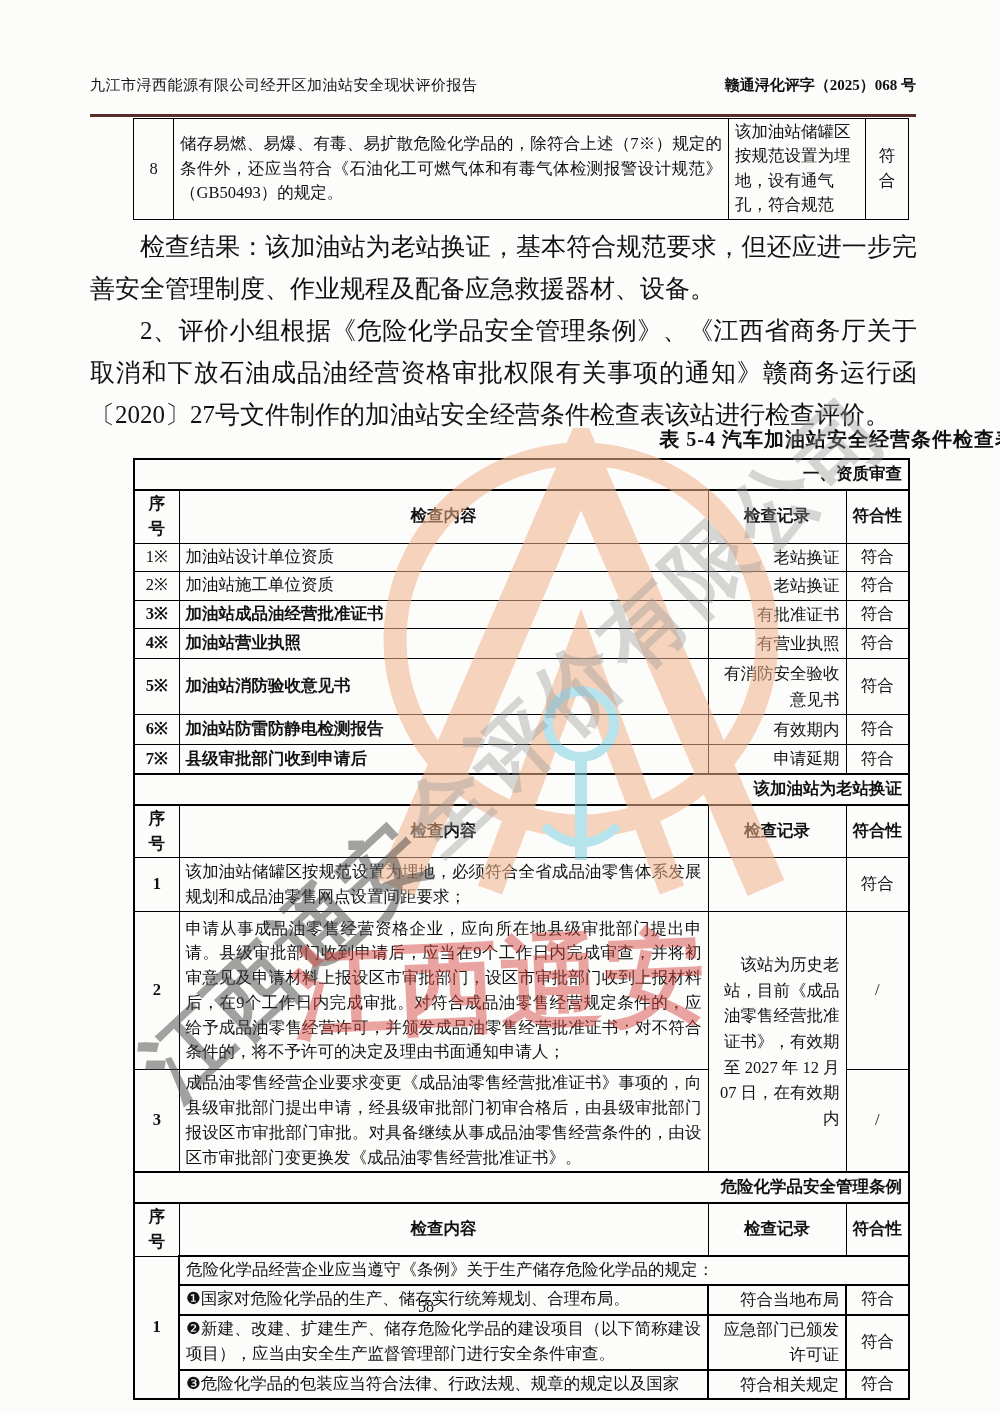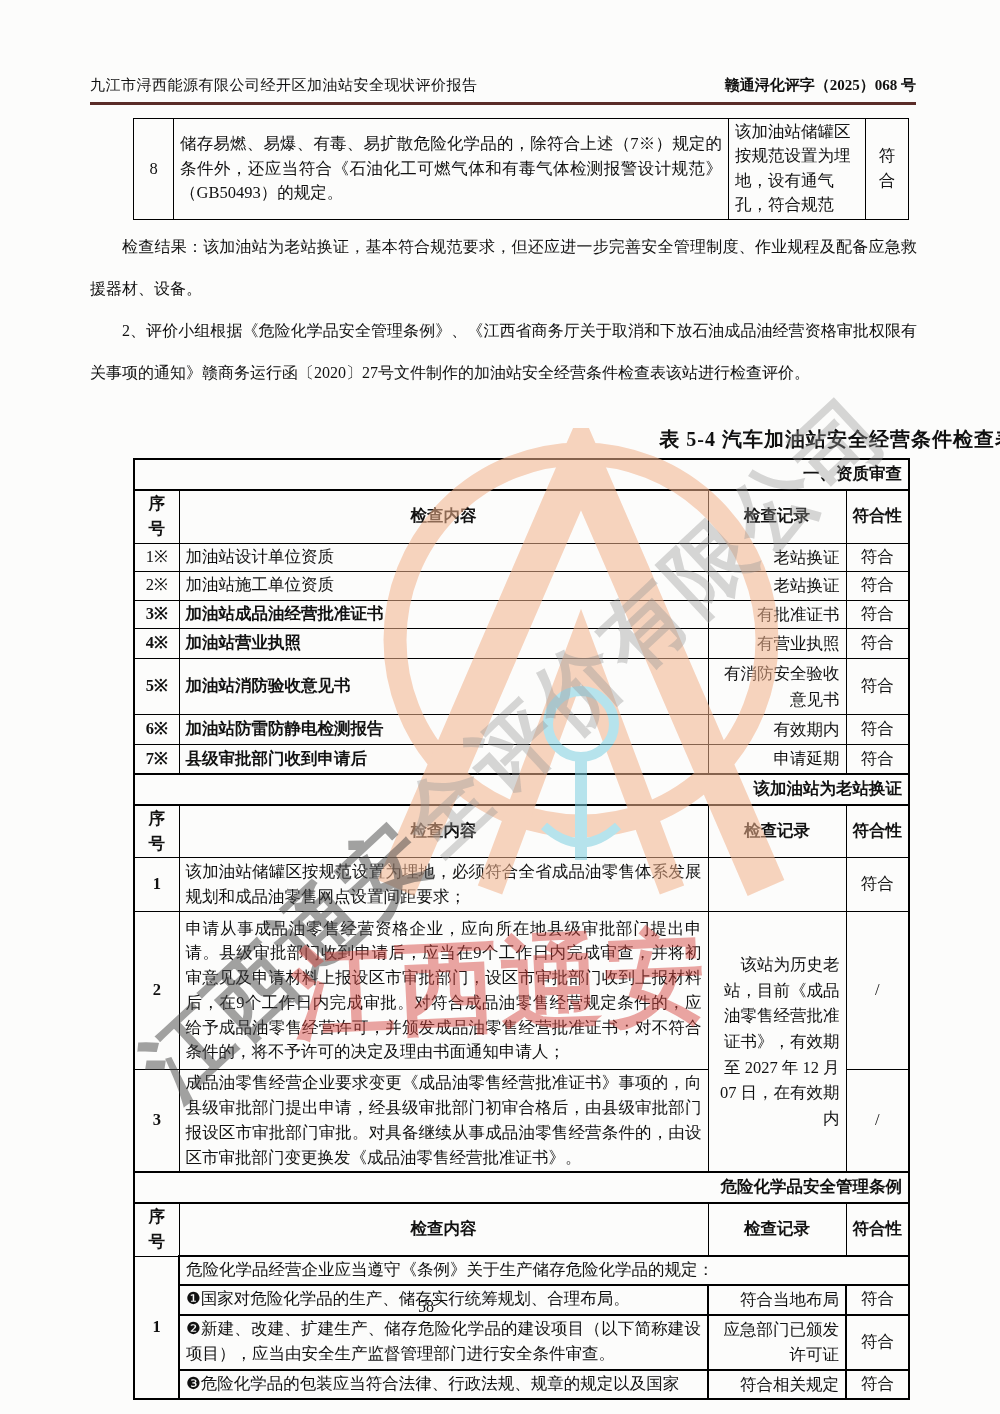--- a/index.html
+++ b/index.html
@@ -5,21 +5,21 @@
   html,body{margin:0;padding:0;}
   body{
     width:1000px;height:1414px;position:relative;overflow:hidden;
     background:#fcfcfb;color:#111;
     font-family:"Liberation Serif","DejaVu Serif",serif;
   }
   
   .pg-header{
     position:absolute;left:90px;top:76px;width:826px;
     display:flex;justify-content:space-between;align-items:flex-end;
-    font-size:15px;padding-bottom:7px;border-bottom:3px solid #5a2c28;
+    font-size:15px;padding-bottom:19px;border-bottom:3px solid #5a2c28;
   }
   .pg-header .hl{letter-spacing:.5px;}
   .pg-header .hr{font-weight:bold;}
   
   table{border-collapse:collapse;table-layout:fixed;background:transparent;}
   td{border:1.6px solid #000;padding:1px 6px;vertical-align:middle;
      font-size:16.5px;line-height:1.5;word-break:break-all;}
   .t-top{position:absolute;left:133px;top:118px;width:775px;}
   .t-top td{line-height:1.48;}
   .t-main{position:absolute;left:133px;top:458px;width:775px;border:2.2px solid #000;}
@@ -30,21 +30,21 @@
   .sec-title{font-weight:bold;text-align:right;height:27px;border-top:2.2px solid #000;border-bottom:2.2px solid #000;}
   .col-hdr td{font-weight:bold;text-align:center;height:28px;}
   .b{font-weight:bold;}
   .c-intro{text-align:left;border:2.4px solid #000;}
   .t-main .item td{border-width:2.4px;}
   
   .rh26{height:26px}.rh28{height:28px}.rh30{height:30px}.rh54{height:54px}
   .rh56{height:56px}.rh88{height:88px}.rh158{height:158px}.rh52{height:52px}
   
   .paras{position:absolute;left:90px;top:226px;width:827px;
-         font-size:16px;line-height:42px;text-align:justify;}
+         font-size:25px;line-height:42px;text-align:justify;}
   .paras p{margin:0;text-indent:2em;}
   .tbl-title{position:absolute;left:16px;top:426px;width:1000px;text-align:right;
              font-size:20px;font-weight:bold;letter-spacing:1px;}
   .pg-num{position:absolute;left:0;top:1298px;width:852px;text-align:center;font-size:16px;}
   
   .wm{position:absolute;pointer-events:none;z-index:6;}
   .wm-logo{left:338px;top:428px;width:480px;height:470px;opacity:.55;}
   .wm-diag{
     left:12px;top:690px;width:1006px;text-align:center;white-space:nowrap;
     transform:rotate(-43deg);transform-origin:center;

